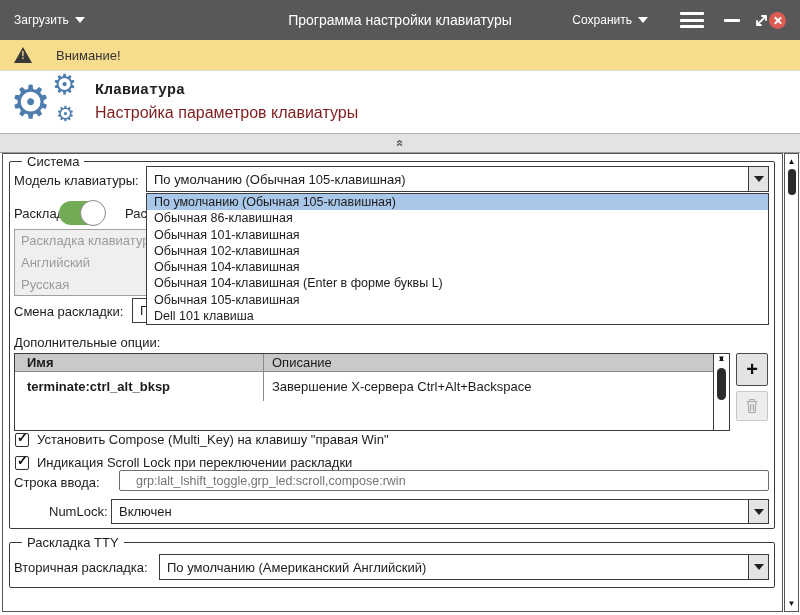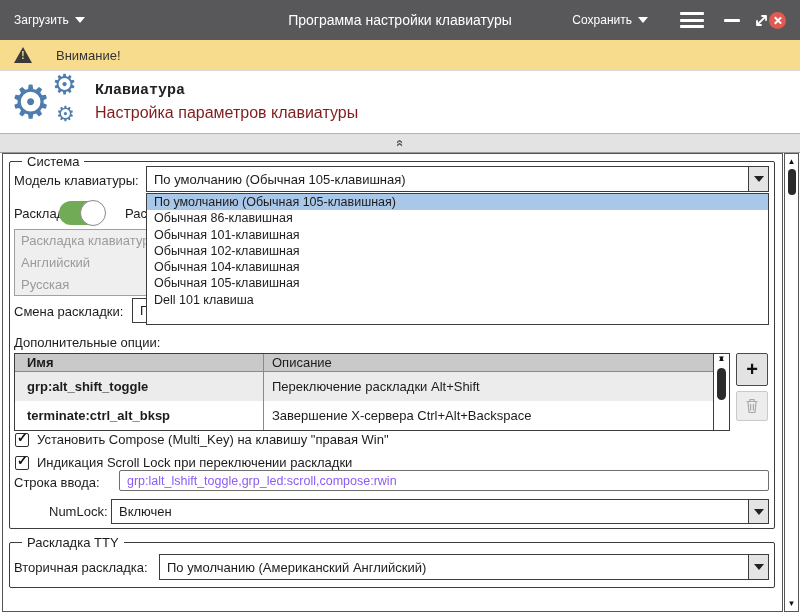--- a/index.html
+++ b/index.html
@@ -74,21 +74,21 @@
   .sb-thumb { position:absolute; left:3px; width:9px; background:#2b2b2b; border-radius:5px; }
 
   .sq-btn { position:absolute; width:32px; display:flex; align-items:center; justify-content:center; border-radius:2px; }
   .btn-add { height:33px; background:#e3e3e3; border:1px solid #4a4a4a; font-size:20px; font-weight:bold; color:#111; }
   .btn-del { height:30px; background:#ededed; border:1px solid #c9c9c9; }
 
   .cbrow { position:absolute; display:flex; align-items:center; gap:8px; }
   .cbox { width:14px; height:14px; background:#fff; border:1.5px solid #2f2f2f; border-radius:2px; position:relative; }
   .cbox::after { content:"✓"; position:absolute; left:1px; top:-4px; font-size:13px; font-weight:bold; color:#111; }
 
-  .textinput { position:absolute; background:#fff; border:1px solid #6e6e6e; border-radius:2px; display:flex; align-items:center; padding-left:7px; color:#8b5cf6; font-size:12.5px; white-space:nowrap; overflow:hidden;text-align:center; }
+  .textinput { position:absolute; background:#fff; border:1px solid #6e6e6e; border-radius:2px; display:flex; align-items:center; padding-left:16px; color:#737373; font-size:12.5px; white-space:nowrap; overflow:hidden;text-align:center; }
 
   
   .vscroll { position:absolute; left:784px; top:153px; width:15px; height:459px; border:1px solid #555; background:#fff; }
   .vscroll .sb-up { top:3px; }
   .vscroll .sb-dn { bottom:3px; }
   .vscroll .sb-thumb { left:2.5px; width:8px; top:15px; height:26px; }
 </style>
 </head>
 <body>
 
@@ -168,35 +168,32 @@
   <div class="combo" style="left:129px; top:144px; width:185px; height:25px; z-index:1;">
     <span class="combo-text">По умолчанию</span>
   </div>
 
   <div class="popup" style="left:143px; top:39px; width:623px; height:132px;" id="model-popup">
       <div class="popup-item sel">По умолчанию (Обычная 105-клавишная)</div>
       <div class="popup-item">Обычная 86-клавишная</div>
       <div class="popup-item">Обычная 101-клавишная</div>
       <div class="popup-item">Обычная 102-клавишная</div>
       <div class="popup-item">Обычная 104-клавишная</div>
+      <div class="popup-item">Обычная 104-клавишная (Enter в форме буквы L)</div>
       <div class="popup-item">Обычная 105-клавишная</div>
       <div class="popup-item">Dell 101 клавиша</div>
     </div>
 
   <div class="lbl" style="left:11px; top:181px;">Дополнительные опции:</div>
   <div class="table" style="left:11px; top:199px; width:716px; height:78px;">
     <div class="t-head">
       <span class="t-c1">Имя</span>
       <span class="t-c2" style="padding-right:16px;">Описание</span>
     </div>
     <div id="options-tbody" style="padding-right:16px;">
-        <div class="t-row" style="background: rgb(236, 236, 236);">
-          <span class="t-c1">grp:alt_shift_toggle</span>
-          <span class="t-c2">Переключение раскладки Alt+Shift</span>
-        </div>
         <div class="t-row" style="background: rgb(255, 255, 255);">
           <span class="t-c1">terminate:ctrl_alt_bksp</span>
           <span class="t-c2">Завершение X-сервера Ctrl+Alt+Backspace</span>
         </div>
       </div>
     <div class="t-scroll">
       <span class="sb-up">▲</span>
       <span class="sb-thumb" style="top:14px; height:32px;"></span>
       <span class="sb-dn">▼</span>
     </div>

